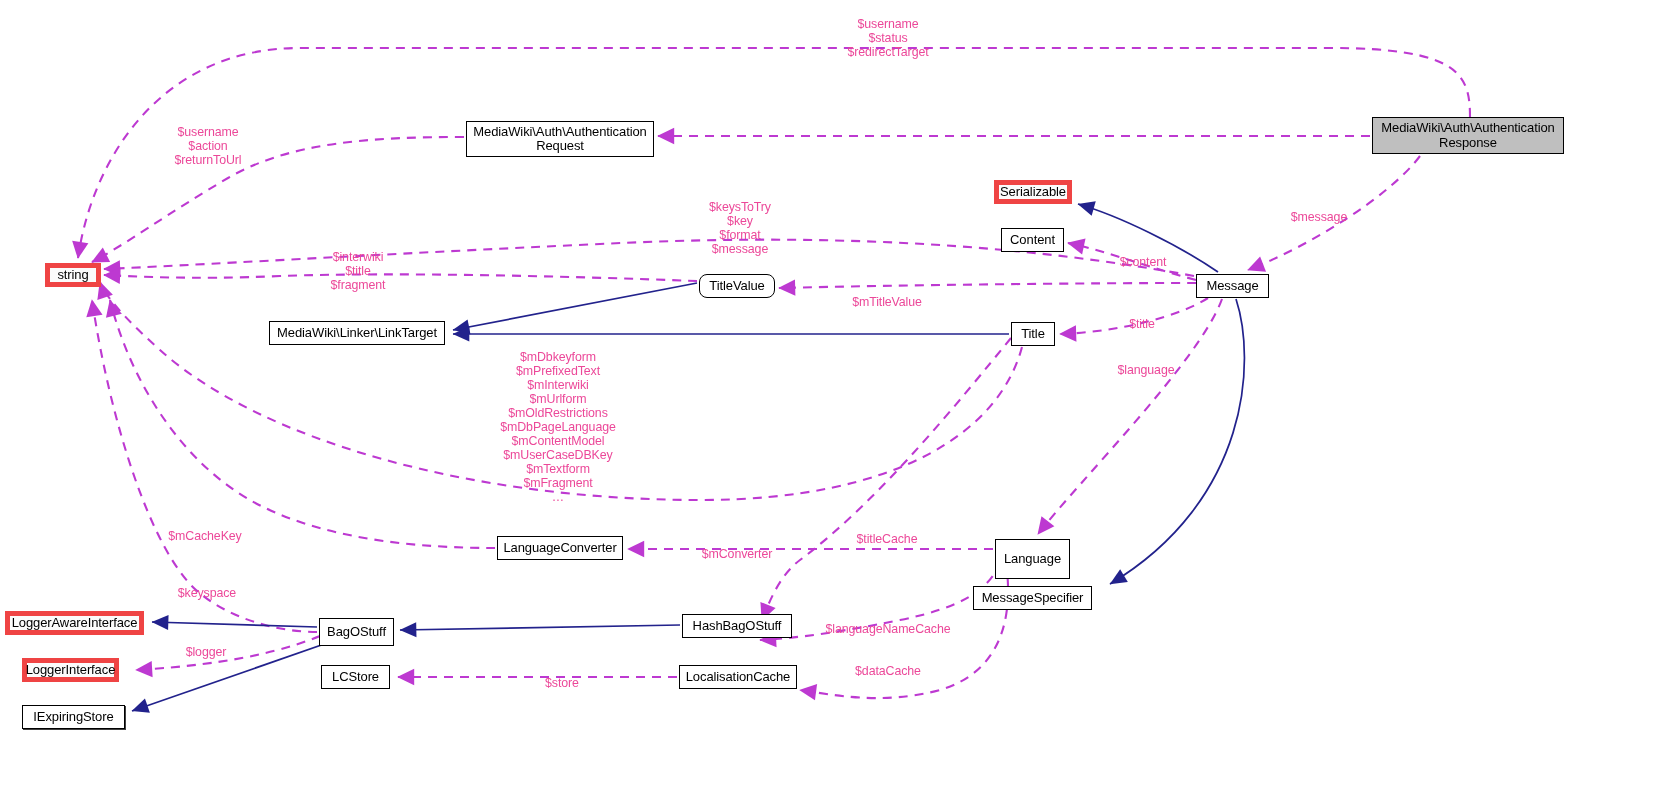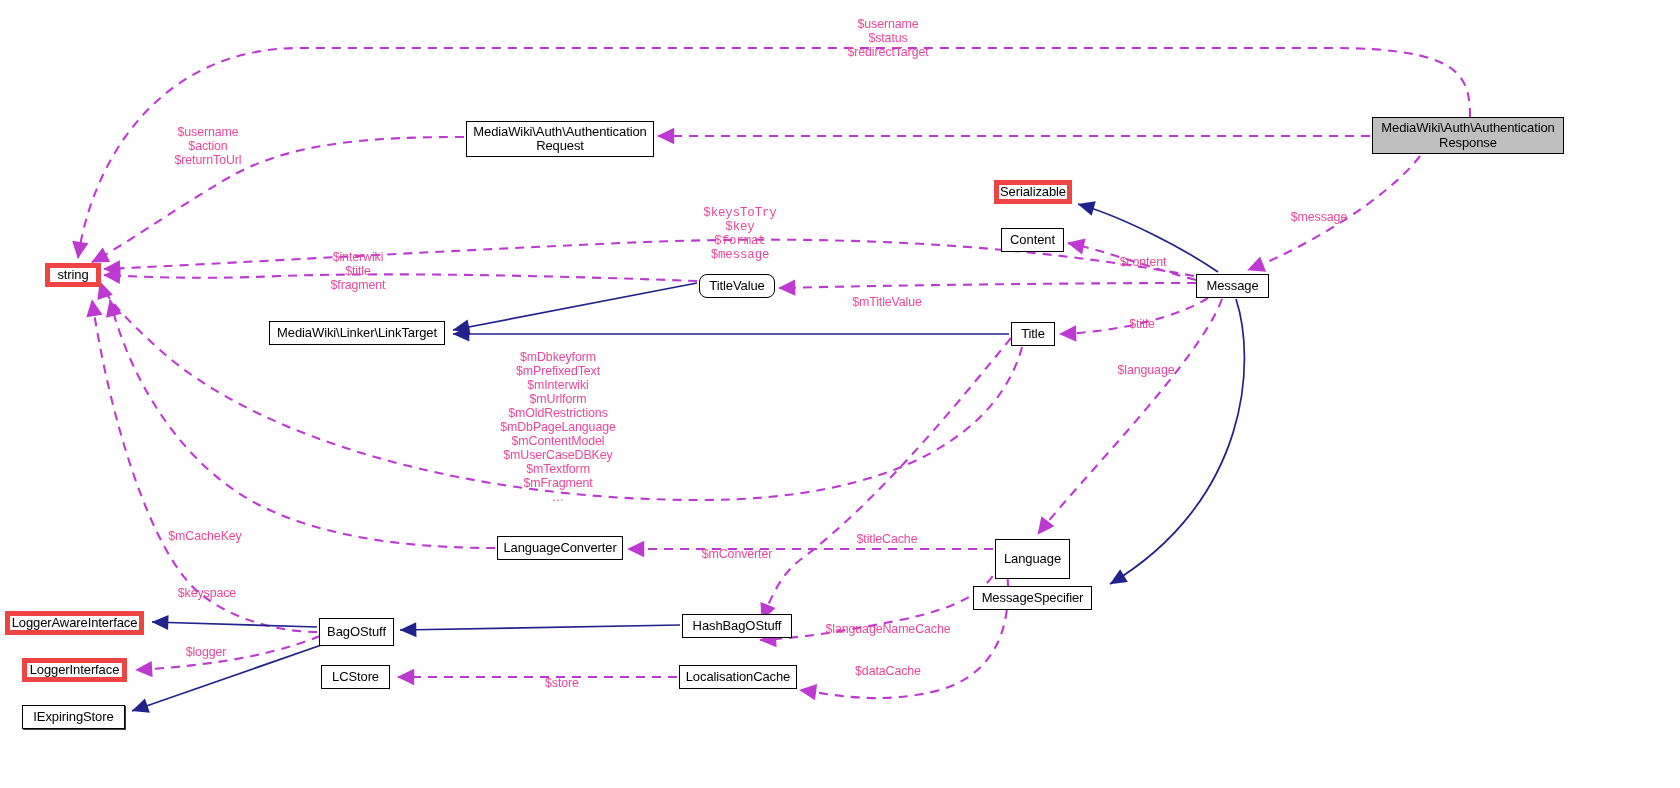--- a/index.html
+++ b/index.html
@@ -192,21 +192,21 @@
   </div>
 
   <div class="node" style="left:319px;top:618px;width:75px;height:28px;">
     <span>BagOStuff</span>
   </div>
 
   <div class="node" style="left:682px;top:614px;width:110px;height:24px;">
     <span>HashBagOStuff</span>
   </div>
 
-  <div class="node iface" style="left:22px;top:658px;width:105px;height:24px;">
+  <div class="node iface" style="left:22px;top:658px;width:97px;height:24px;">
     <span>LoggerInterface</span>
   </div>
 
   <div class="node" style="left:321px;top:665px;width:69px;height:24px;">
     <span>LCStore</span>
   </div>
 
   <div class="node" style="left:679px;top:665px;width:118px;height:24px;">
     <span>LocalisationCache</span>
   </div>
@@ -225,21 +225,21 @@
     <span>$username
 $action
 $returnToUrl</span>
   </div>
 
 
   <div class="edge-label" style="left:1288px;top:196px;width:62px;">
     <span>$message</span>
   </div>
 
-  <div class="edge-label" style="left:700px;top:192px;width:80px;font-family:Liberation Mono, monospace;">
+  <div class="edge-label" style="left:700px;top:186px;width:80px;">
     <span>$keysToTry
 $key
 $format
 $message</span>
   </div>
 
   <div class="edge-label" style="left:1113px;top:241px;width:60px;">
     <span>$content</span>
   </div>
 

